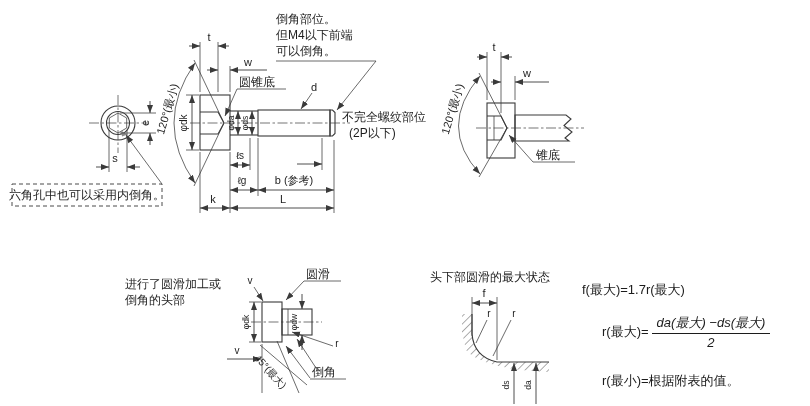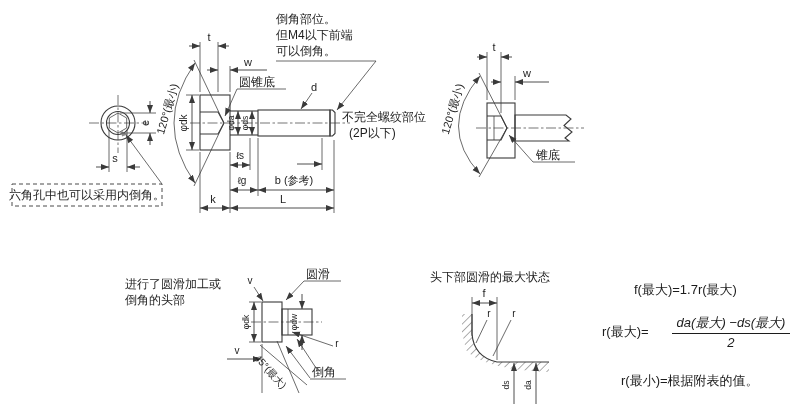--- a/index.html
+++ b/index.html
@@ -229,23 +229,23 @@
     <text class="md" x="514" y="317" text-anchor="middle">r</text>
 
     <line class="dm" x1="514" y1="404" x2="514" y2="363" marker-end="url(#mA)"></line>
     <line class="dm" x1="536" y1="404" x2="536" y2="363" marker-end="url(#mA)"></line>
     <text class="sm" x="509" y="385" text-anchor="middle" transform="rotate(-90 509 385)">ds</text>
     <text class="sm" x="531" y="385" text-anchor="middle" transform="rotate(-90 531 385)">da</text>
   </g>
 </svg>
 
   <div>
-    <div class="formulas-item" style="left:634px;top:281px;">f(最大)=1.7r(最大)</div>
-    <div class="formulas-item frac-row" style="left:602px;top:314px;gap:20px;">
+    <div class="formulas-item" style="left:582px;top:281px;">f(最大)=1.7r(最大)</div>
+    <div class="formulas-item frac-row" style="left:602px;top:314px;">
       <span>r(最大)=</span>
       <span class="frac">
         <span class="num">da(最大) −ds(最大)</span>
         <span class="den">2</span>
       </span>
     </div>
-    <div class="formulas-item" style="left:621px;top:372px;">r(最小)=根据附表的值。</div>
+    <div class="formulas-item" style="left:602px;top:372px;">r(最小)=根据附表的值。</div>
   </div>
 </div>
 
 </body></html>

